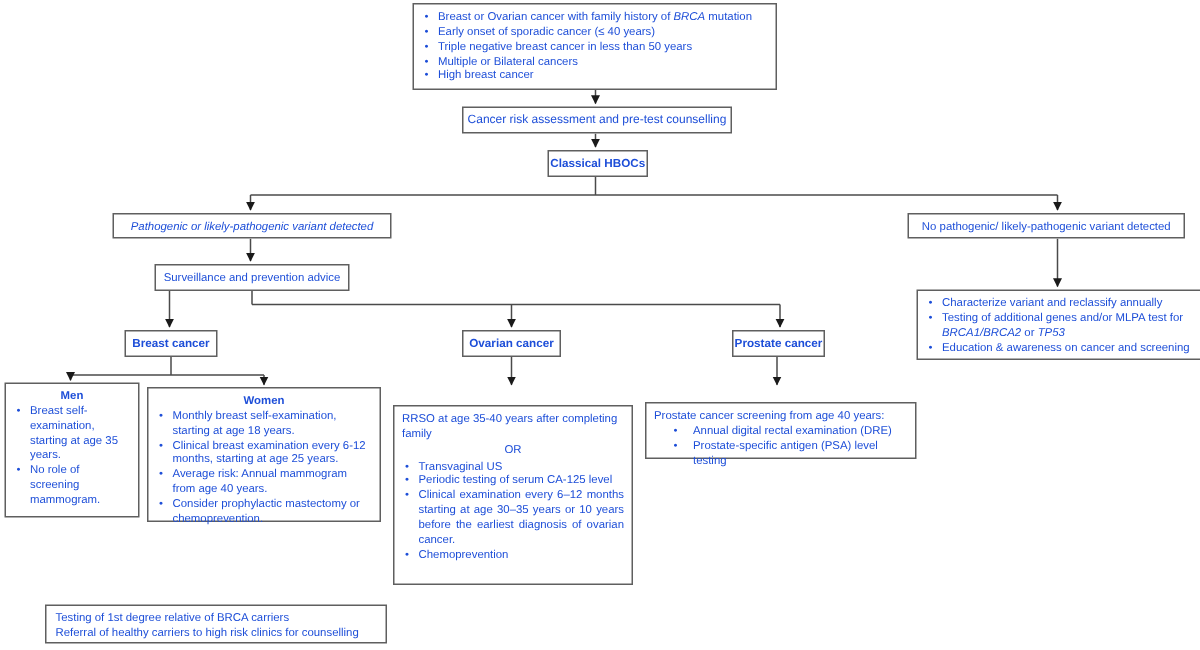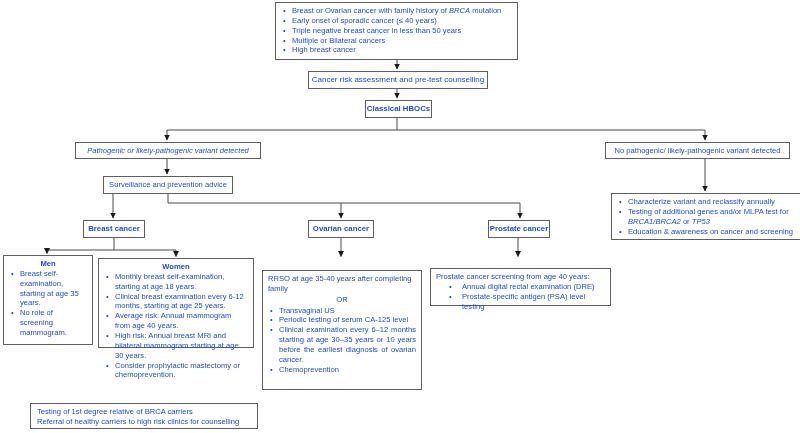--- a/index.html
+++ b/index.html
@@ -117,21 +117,20 @@
         <li>No role of screening mammogram.</li>
       </ul>
   </div>
 
   <div class="box pad" style="left:98px;top:258px;width:156px;height:90px;">
     <div class="title-center">Women</div>
     <ul>
         <li>Monthly breast self-examination, starting at age 18 years.</li>
         <li>Clinical breast examination every 6-12 months, starting at age 25 years.</li>
         <li>Average risk: Annual mammogram from age 40 years.</li>
-        <li>High risk: Annual breast MRI and bilateral mammogram starting at age 30 years.</li>
         <li>Consider prophylactic mastectomy or chemoprevention.</li>
       </ul>
   </div>
 
   <div class="box pad" style="left:262px;top:258px;width:160px;height:120px;margin-top:12px;">
     <div>RRSO at age 35-40 years after completing family</div>
     <div class="or-line">OR</div>
     <ul class="justify">
         <li>Transvaginal US</li>
         <li>Periodic testing of serum CA-125 level</li>

